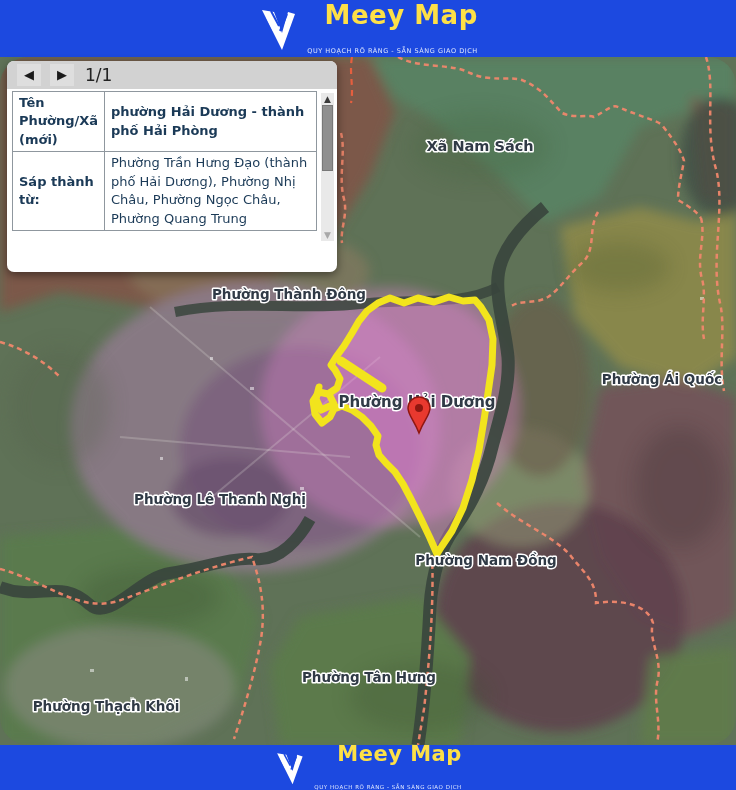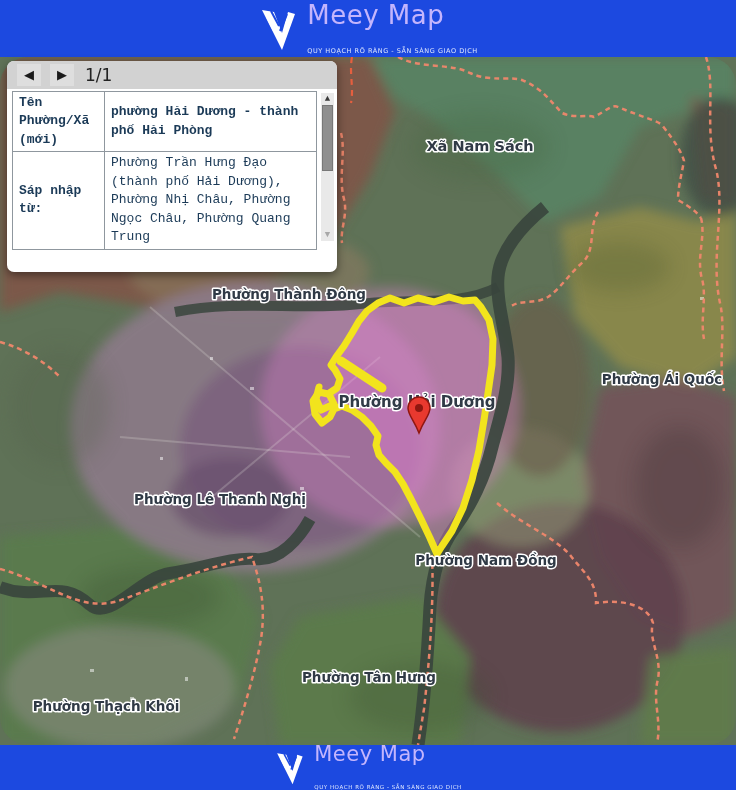--- a/index.html
+++ b/index.html
@@ -11,21 +11,21 @@
   }
   
   .brandbar{
     position:absolute;left:0;width:736px;background:#1c49e0;
     display:flex;align-items:center;justify-content:center;z-index:40;
   }
   .brandbar.top{top:0;height:57px;}
   .brandbar.bottom{top:745px;height:45px;}
   .logo{display:flex;align-items:center;gap:9px;}
   .logo-txt{display:flex;flex-direction:column;line-height:1;}
-  .logo-name{color:#c4b5fd;font-weight:normal;letter-spacing:.5px;}
+  .logo-name{color:#fde047;font-weight:bold;letter-spacing:.5px;text-align:right;}
   .logo-tag{color:#dfe7ff;letter-spacing:.55px;margin-top:20px;white-space:nowrap;}
   .top .logo-name{font-size:26px;}
   .top .logo-tag{font-size:6.5px;}
   .bottom .logo-name{font-size:21px;}
   .bottom .logo-tag{font-size:5.5px;}
   .top .logo-ic{width:40px;height:44px;}
   .bottom .logo-ic{width:31px;height:34px;}
   
   .map-wrap{position:absolute;left:0;top:57px;width:736px;height:688px;overflow:hidden;z-index:1;border-radius:28px;}
   .map-wrap svg{display:block;}
@@ -48,21 +48,21 @@
   }
   .popup-nav{
     height:28px;background:#d2d2d2;display:flex;align-items:center;gap:9px;padding:0 10px;
   }
   .nav-btn{
     width:24px;height:22px;background:#dedede;border:none;color:#1a1a1a;
     font-size:13px;line-height:22px;text-align:center;cursor:pointer;
     font-family:"DejaVu Sans",sans-serif;padding:0;
   }
   .pager{font-size:17px;color:#222;margin-left:2px;}
-  .popup-body{position:relative;height:156px;background:#fff;padding:2px 20px 0 5px;font-family:Liberation Mono, monospace;}
+  .popup-body{position:relative;height:156px;background:#fff;padding:2px 20px 0 5px;}
   table.info{border-collapse:collapse;width:100%;table-layout:fixed;font-size:13px;color:#1b3a57;}
   table.info td{border:1px solid #8f979e;padding:2px 6px;vertical-align:middle;line-height:1.42;}
   td.lbl{width:92px;font-weight:bold;}
   td.val{}
   td.val.bold{font-weight:bold;}
   
   .sbar{position:absolute;right:3px;top:4px;width:13px;height:148px;background:#e9e9e9;}
   .sbar .up{position:absolute;top:0;left:0;width:13px;height:12px;font-size:9px;line-height:12px;
     text-align:center;color:#3a3a3a;cursor:pointer;}
   .sbar .thumb{position:absolute;top:12px;left:1px;width:11px;height:66px;background:#8f8f8f;
@@ -201,21 +201,21 @@
       <span class="pager">1/1</span>
     </div>
     <div class="popup-body">
       <table class="info">
         <tbody>
             <tr>
           <td class="lbl">Tên Phường/Xã (mới)</td>
           <td class="val bold">phường Hải Dương - thành phố Hải Phòng</td>
         </tr>
         <tr>
-          <td class="lbl">Sáp nhập từ:</td>
+          <td class="lbl">Sáp thành từ:</td>
           <td class="val">Phường Trần Hưng Đạo (thành phố Hải Dương), Phường Nhị Châu, Phường Ngọc Châu, Phường Quang Trung</td>
         </tr>
       </tbody>
         </table>
       <div class="sbar">
         <div class="up">▲</div>
         <div class="thumb"></div>
         <div class="down">▼</div>
       </div>
     </div>

